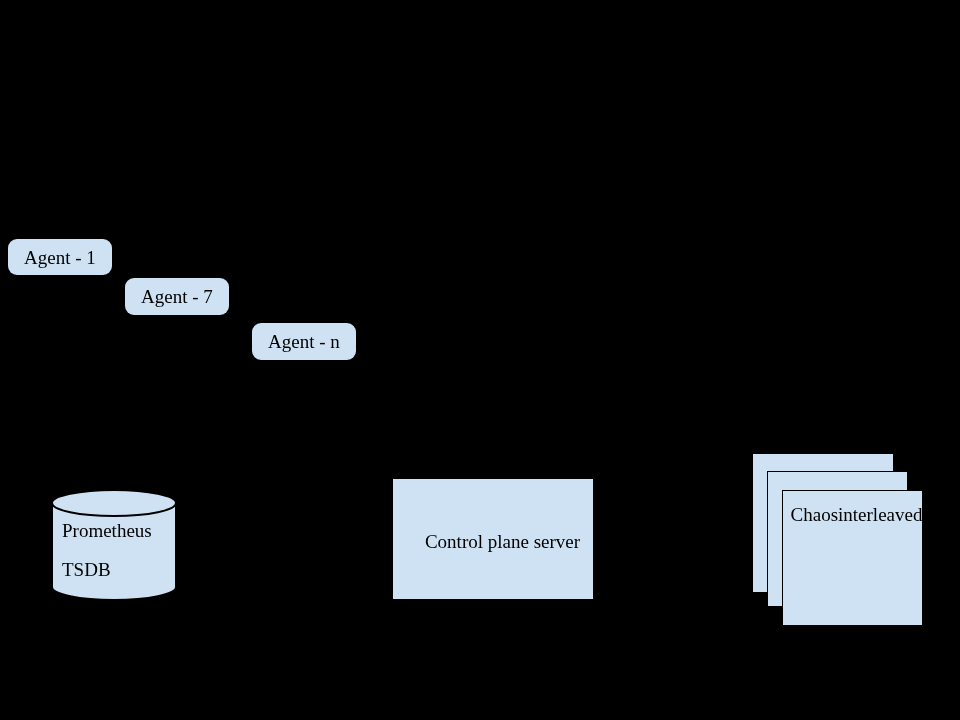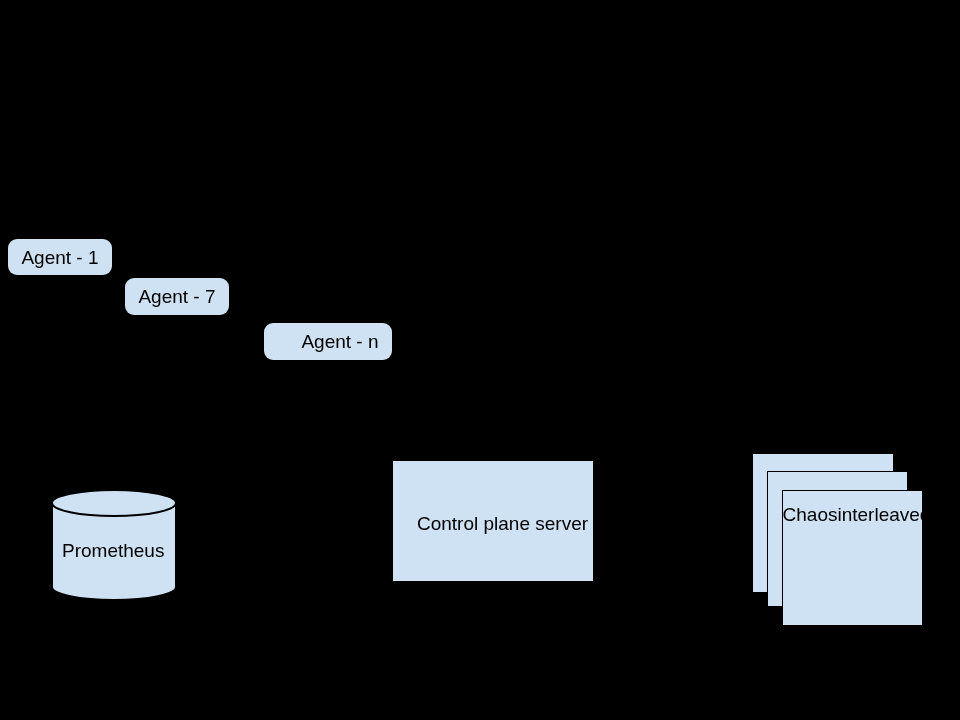--- a/index.html
+++ b/index.html
@@ -6,21 +6,21 @@
     margin: 0;
     padding: 0;
     background: #000;
   }
   .canvas {
     position: relative;
     width: 960px;
     height: 666px;
     background: var(--background, #000000);
     overflow: hidden;
-    font-family: Liberation Sans, sans-serif;
+    font-family: Liberation Serif, serif;
     color: var(--text-color, #000000);
   }
   .node-text {
     font-size: 19px;
     line-height: 27px;
     color: var(--text-color, #000000);
   }
 
   
   .agent-box {
@@ -28,21 +28,21 @@
     width: 104px;
     height: 37px;
     background: var(--shape-fill, #cfe2f3);
     border-radius: 9px;
     display: flex;
     align-items: center;
     justify-content: center;
   }
   .agent-1 { left: 8px;   top: 239px; height: 36px; }
   .agent-2 { left: 125px; top: 278px; }
-  .agent-n { left: 264px; top: 323px; padding-left: 24px; }
+  .agent-n { left: 252px; top: 323px; }
 
   
   .cylinder-wrap {
     position: absolute;
     left: 50px;
     top: 488px;
     width: 128px;
     height: 114px;
   }
   .cylinder-svg { position: absolute; left: 0; top: 0; }
@@ -60,21 +60,21 @@
     box-sizing: border-box;
     padding-left: 12px;
     padding-top: 10px;
     gap: 12px;
   }
 
   
   .server-box {
     position: absolute;
     left: 393px;
-    top: 461px;
+    top: 479px;
     width: 200px;
     height: 120px;
     background: var(--shape-fill, #cfe2f3);
     display: flex;
     flex-direction: column;
     align-items: center;
     justify-content: center;
     box-sizing: border-box;
     padding-top: 4px;
     text-align: right;
@@ -124,20 +124,21 @@
     <span class="node-text">Agent - n</span>
   </div>
 
   <div class="cylinder-wrap">
     <svg class="cylinder-svg" width="128" height="114" viewBox="0 0 128 114">
       <path class="cyl-shape" d="M 2 15 L 2 99 A 62 13 0 0 0 126 99 L 126 15"></path>
       <ellipse class="cyl-shape" cx="64" cy="15" rx="62" ry="13"></ellipse>
     </svg>
     <div class="cylinder-label">
       <span class="node-text">Prometheus</span>
+      <span class="node-text">TSDB</span>
     </div>
   </div>
 
   <div class="server-box">
     <span class="node-text">Control plane server</span>
   </div>
 
   <div class="arrowhead"></div>
 
   <div class="stack-card stack-back"></div>

